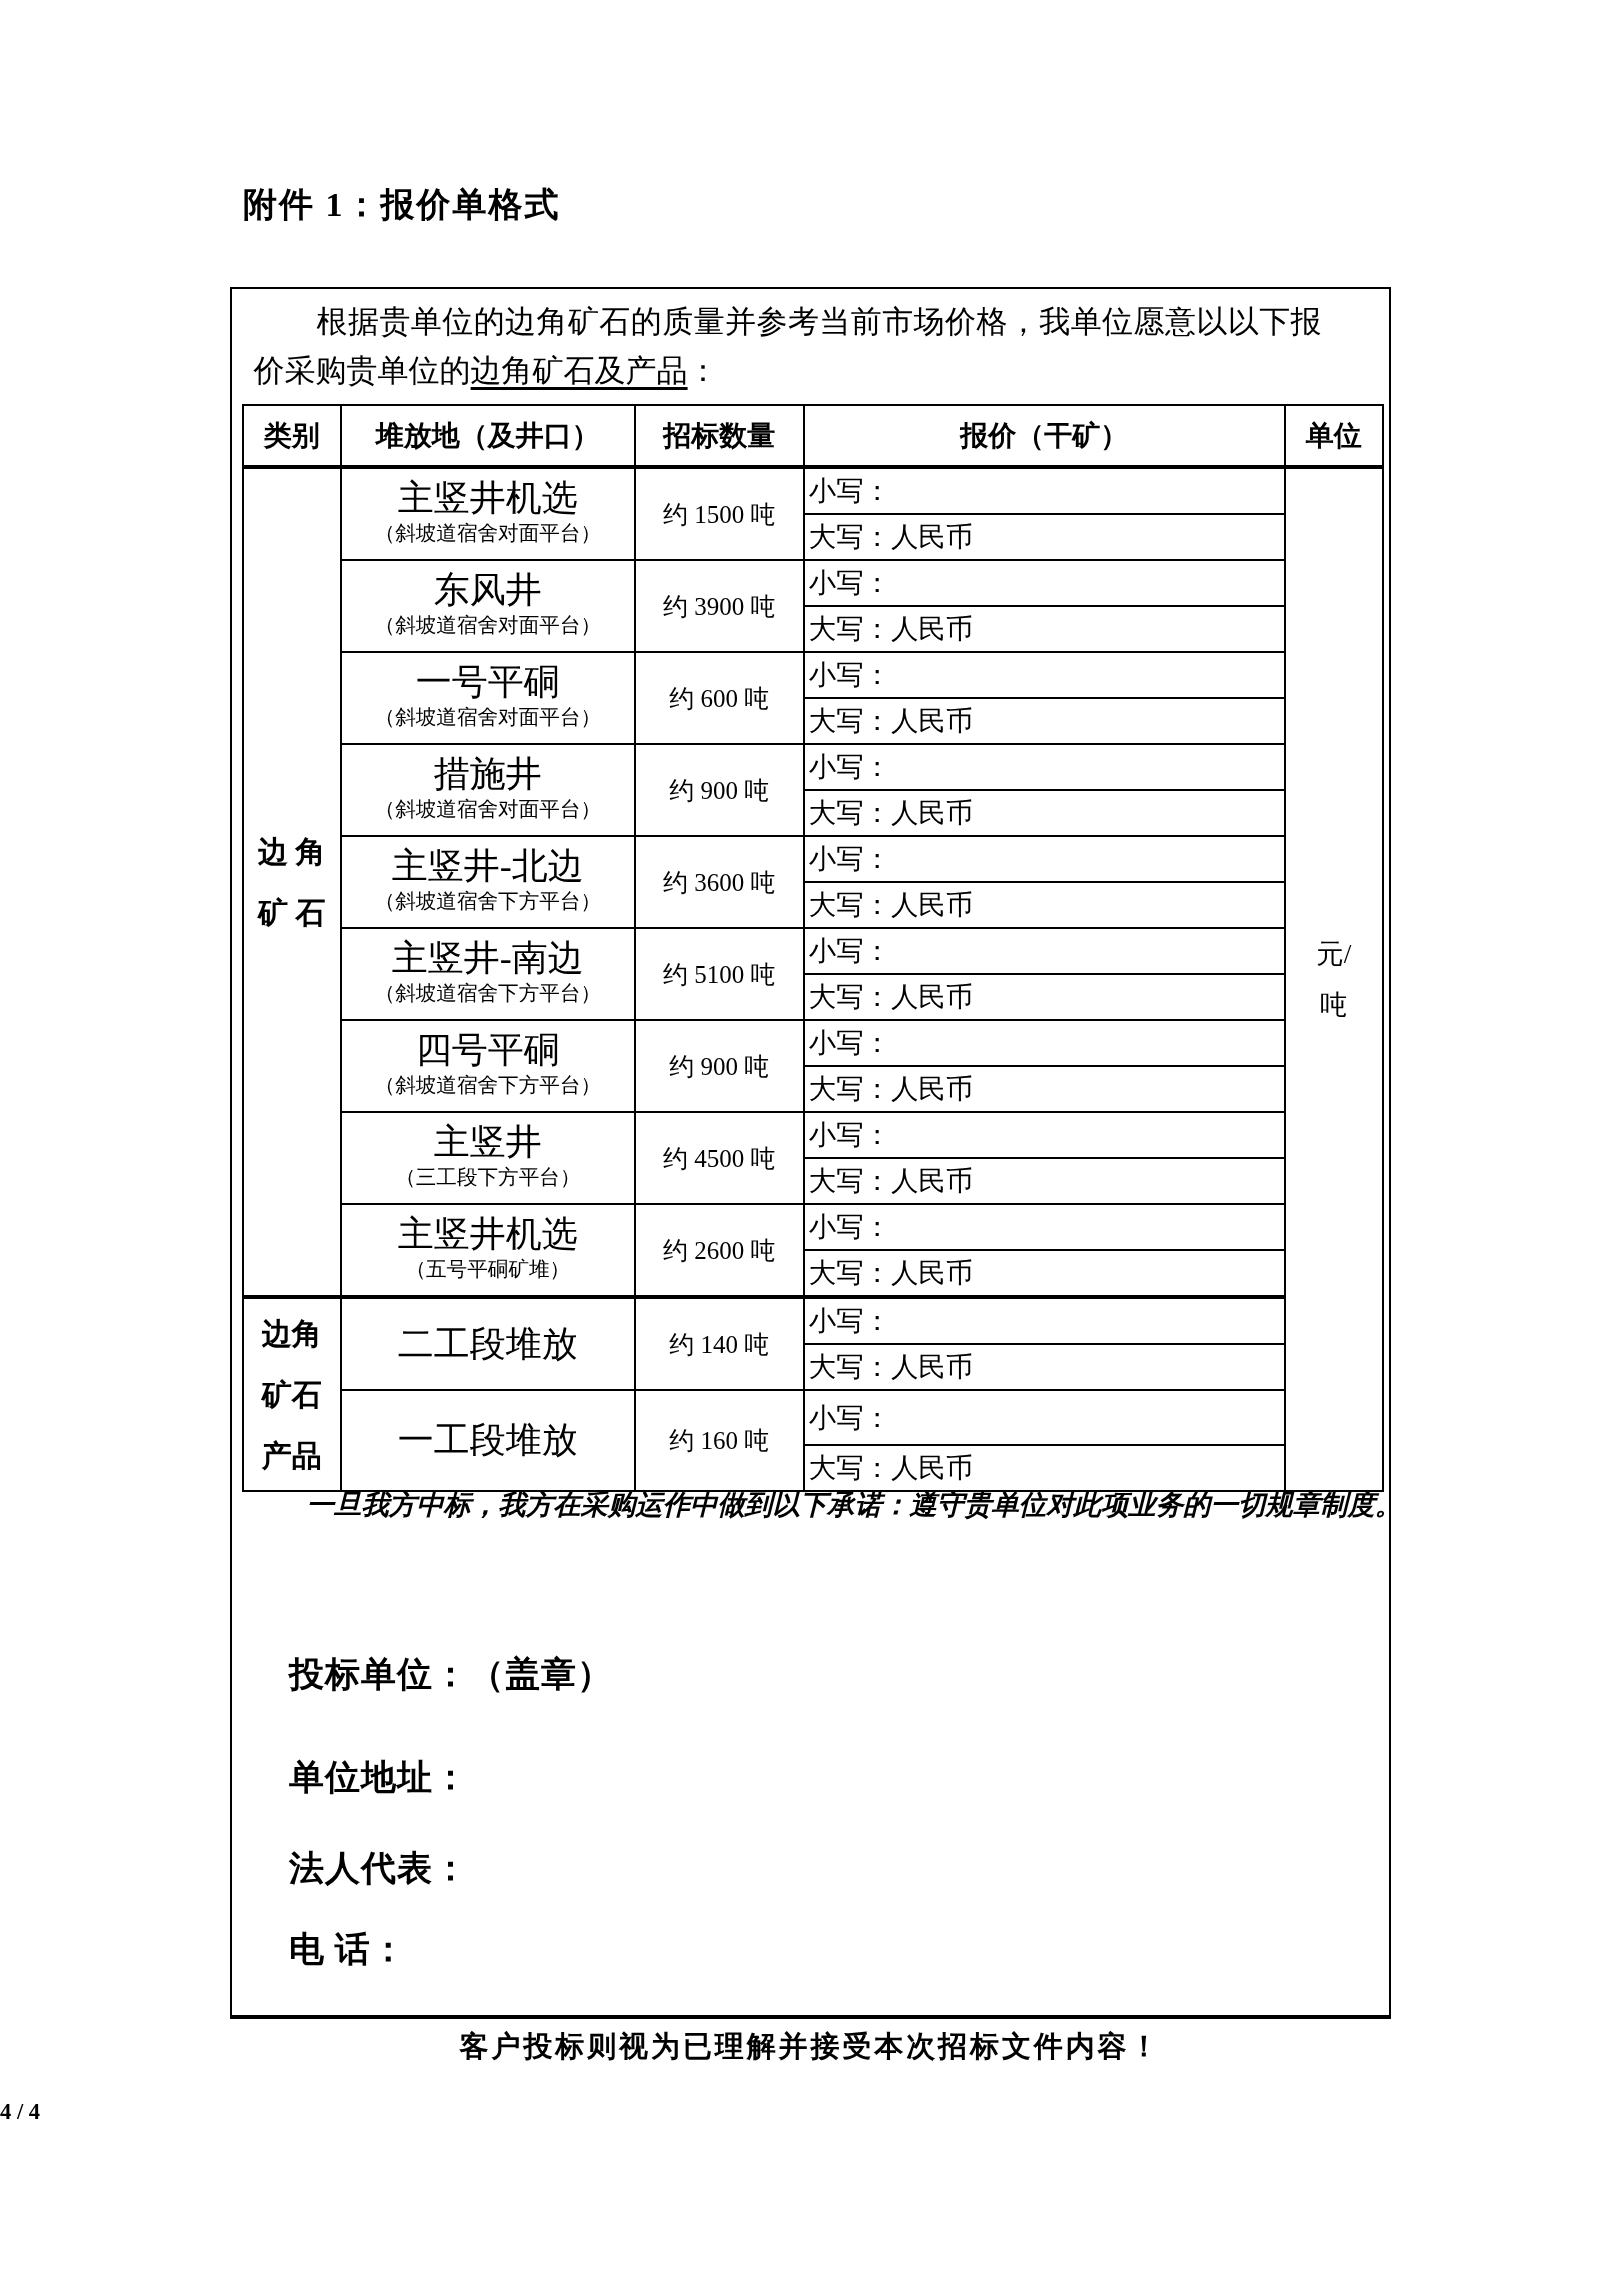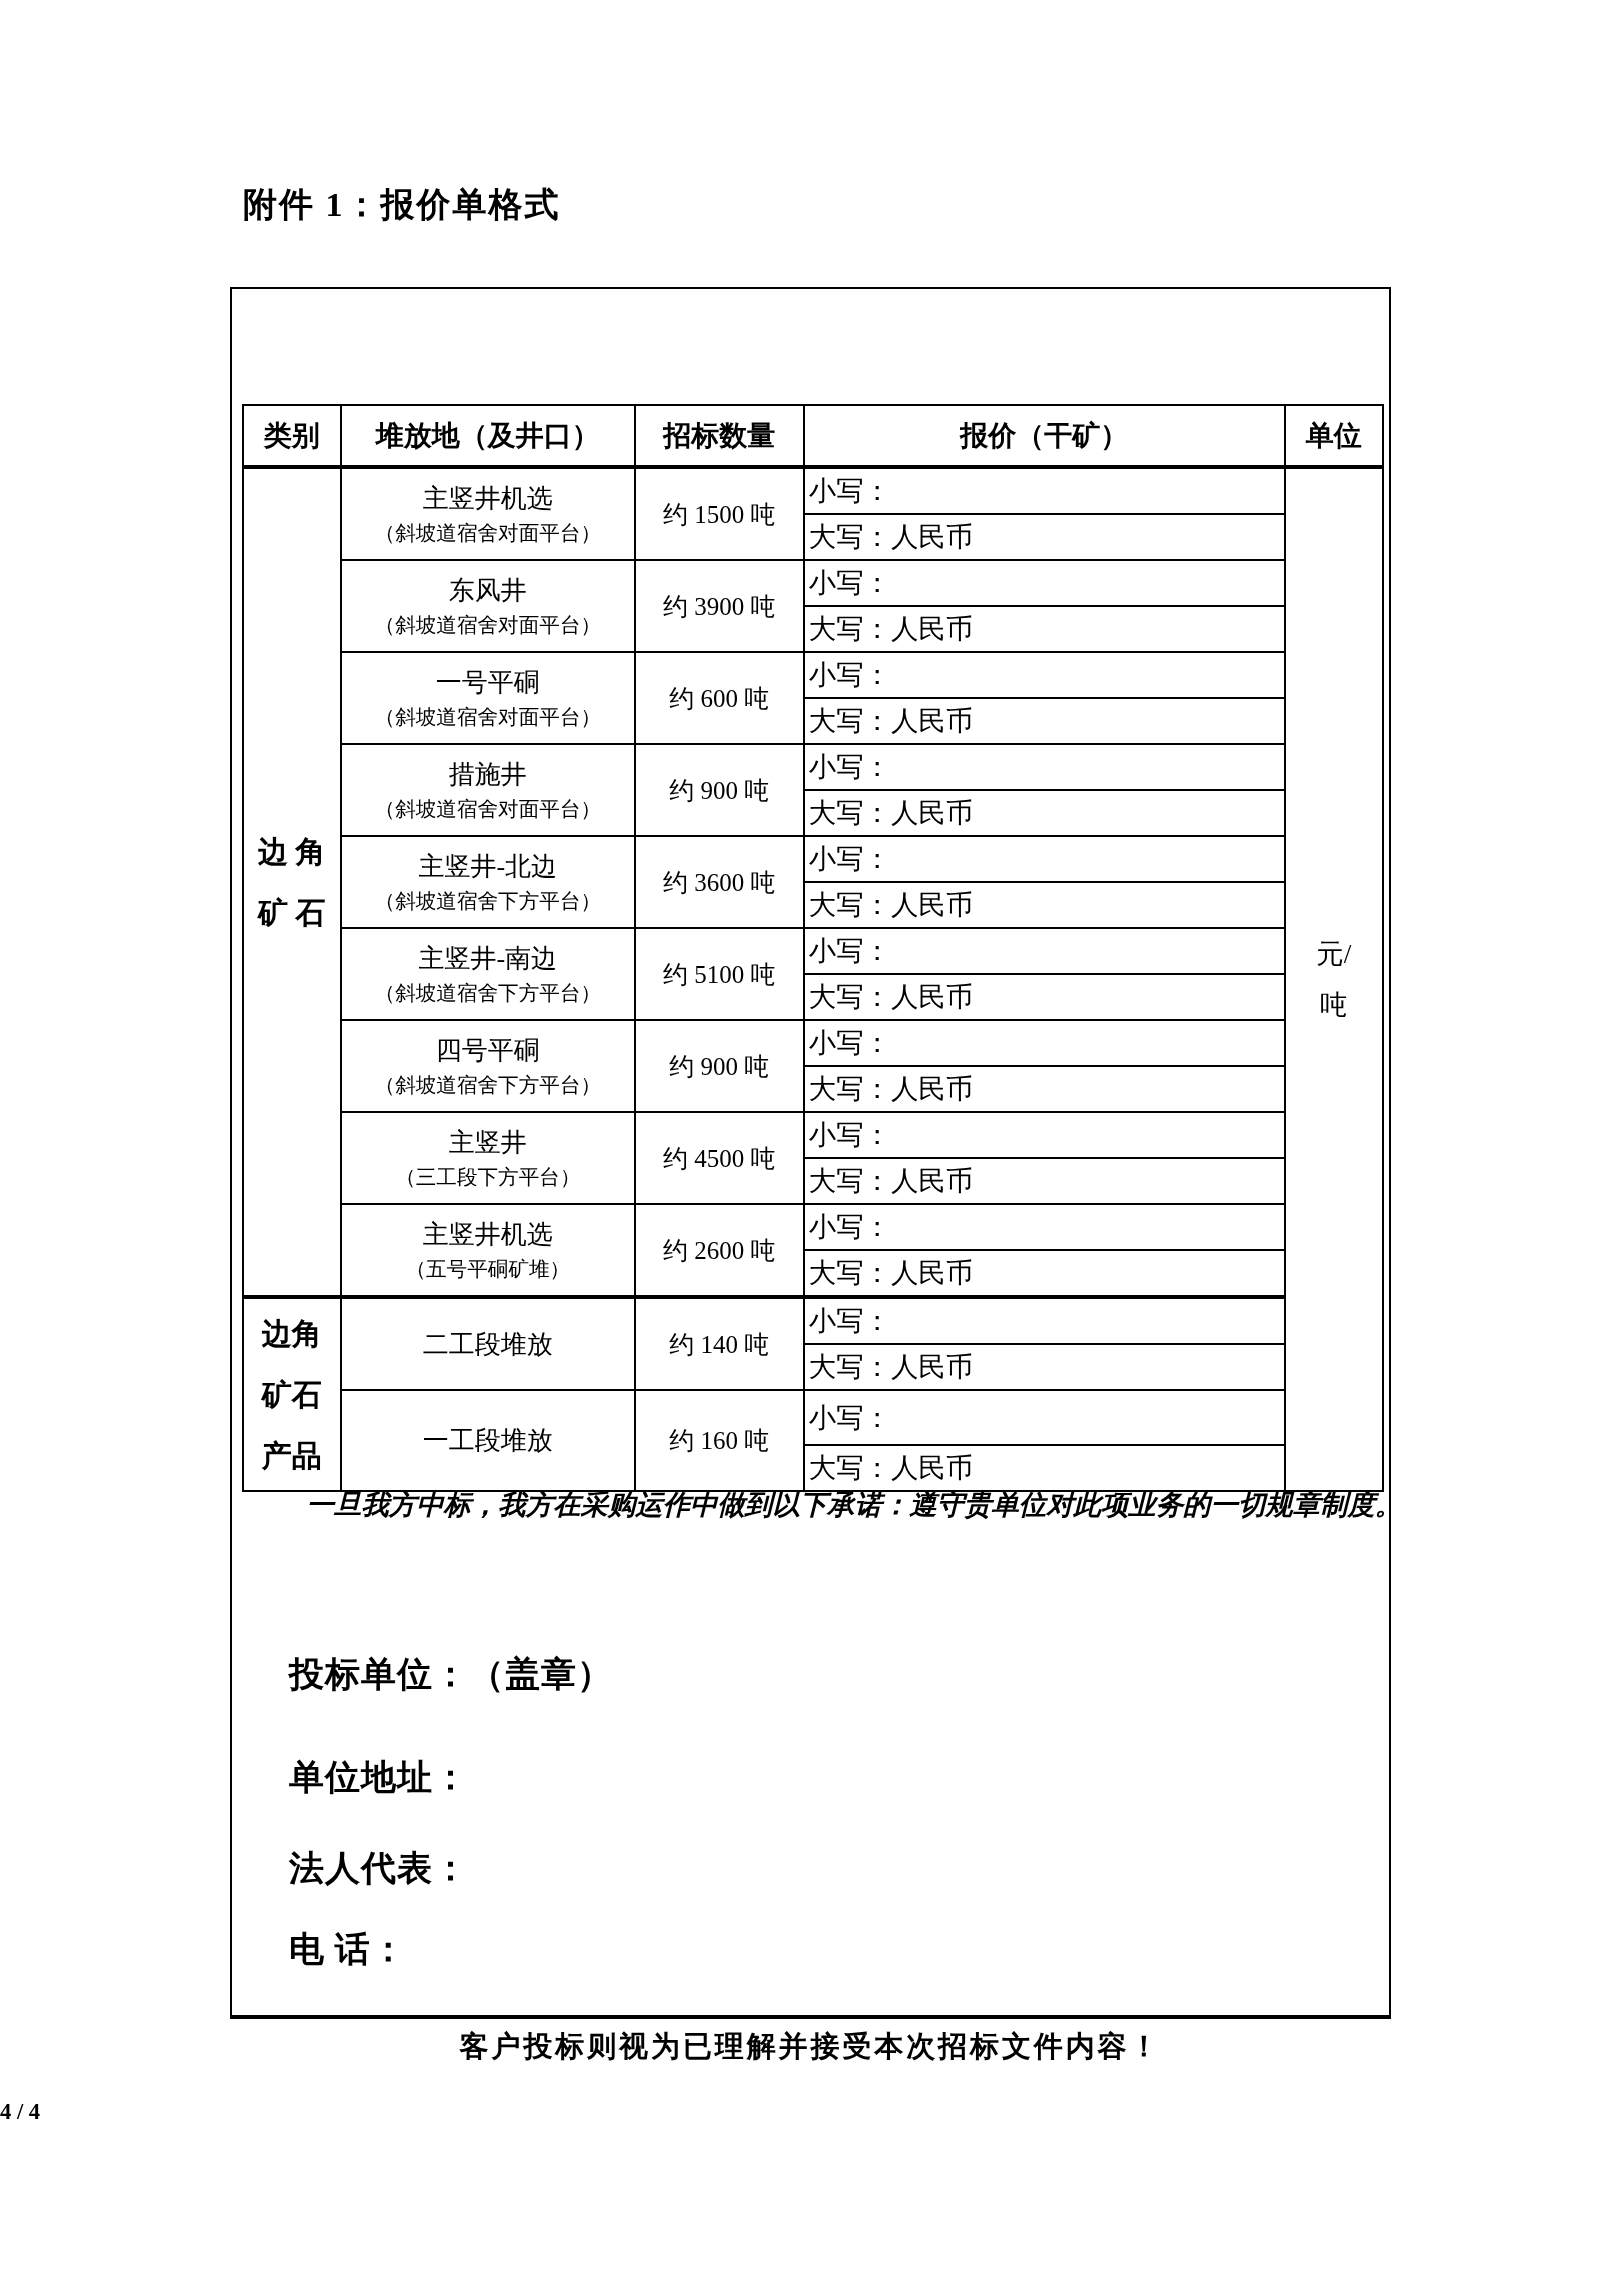--- a/index.html
+++ b/index.html
@@ -37,21 +37,21 @@
     border-top-width:2.9px;border-bottom-width:2.9px;
     padding:4px;overflow:hidden;
   }
   table.quote th{
     height:51px;font-size:28px;font-weight:bold;text-align:center;
   }
   table.quote tr{height:44px;}
   td.cat-cell{text-align:center;font-size:30px;vertical-align:middle;font-weight:bold;}
   td.cat-cell .cat-line{line-height:61px;}
   td.place-cell{text-align:center;vertical-align:middle;}
-  .place-name{font-size:26px;line-height:39px;}
+  .place-name{font-size:36px;line-height:39px;}
   .place-note{font-size:20.6px;line-height:31px;}
   td.qty-cell{text-align:center;font-size:25px;vertical-align:middle;}
   td.price-cell{font-size:27.4px;vertical-align:middle;padding-left:13.7px;}
   td.unit-cell{text-align:center;font-size:27.4px;vertical-align:middle;}
   td.unit-cell .unit-line{line-height:51px;}
   tr.group-start td{border-top-width:4.9px;}
   .commitment{
     position:absolute;left:19.6px;top:1198px;width:1122px;
     font-size:27.4px;font-weight:bold;font-style:italic;
     text-indent:55px;white-space:nowrap;
@@ -75,20 +75,21 @@
 </style>
 </head>
 <body>
 
 <div class="page">
 
   <div class="doc-title">附件 1：报价单格式</div>
 
   <div class="main-box">
 
+    <div class="intro"><span>根据贵单位的边角矿石的质量并参考当前市场价格，我单位愿意以以下报价采购贵单位的</span><span class="u">边角矿石及产品</span><span>：</span></div>
 
     <table class="quote">
       <colgroup>
         <col style="width:98px">
         <col style="width:294px">
         <col style="width:169px">
         <col style="width:481px">
         <col style="width:98px">
       </colgroup>
       <thead>

